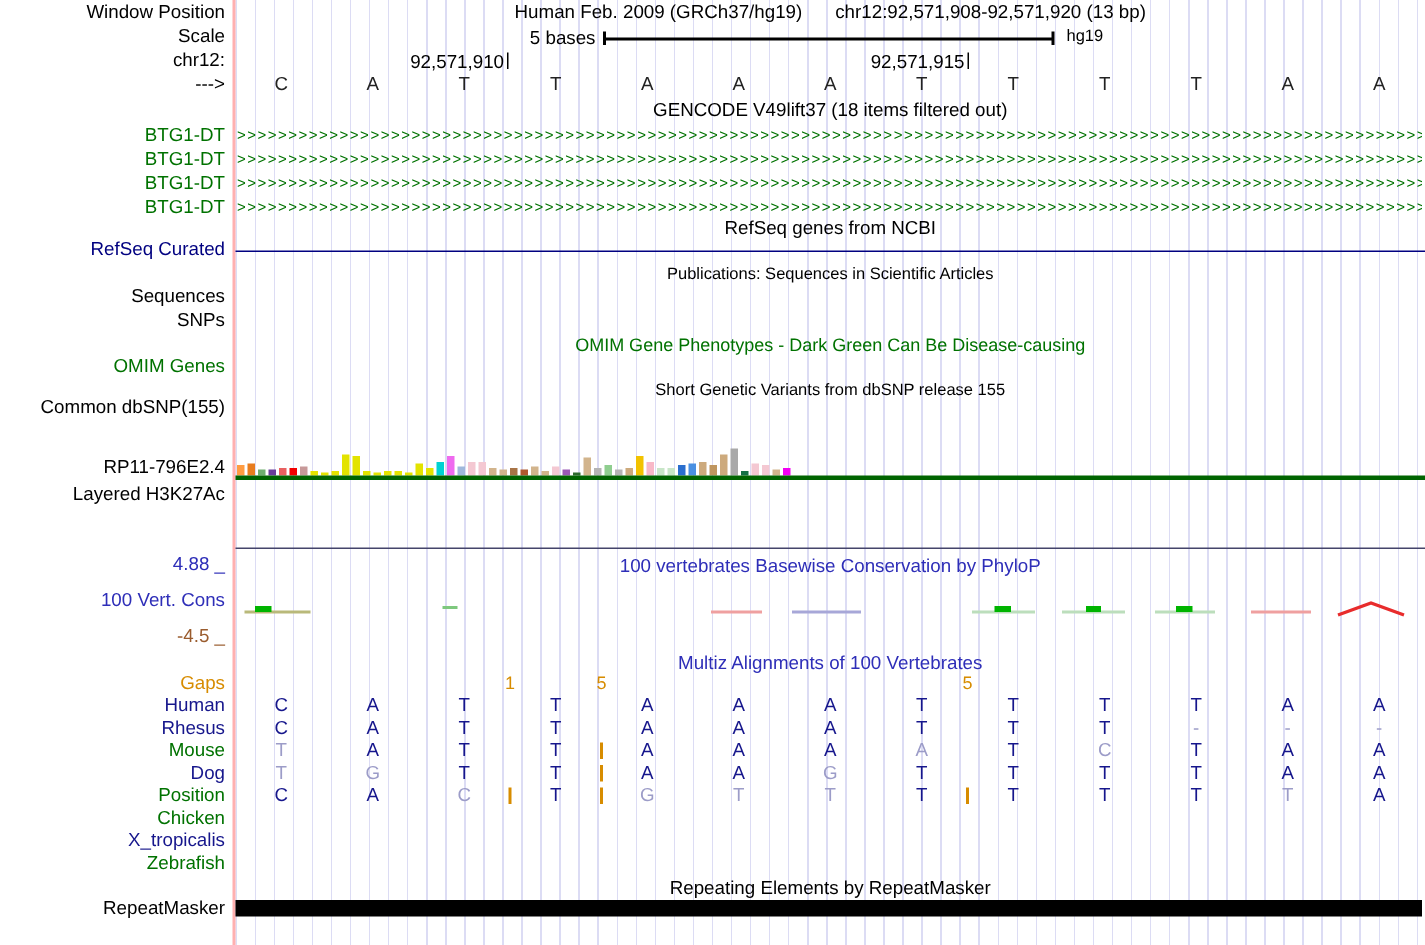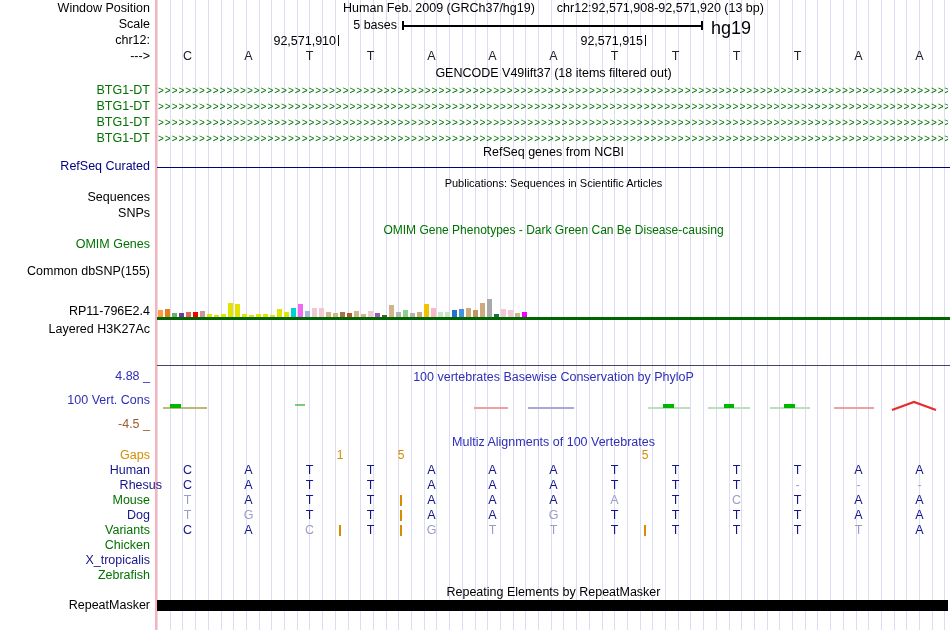--- a/index.html
+++ b/index.html
@@ -45,21 +45,21 @@
   <div class="sep"></div>
 
   <div class="lbl" style="top:2px">Window Position</div>
   <div class="ctr" style="top:2px"><span>Human Feb. 2009 (GRCh37/hg19)</span><span style="display:inline-block;width:22px"></span><span>chr12:92,571,908-92,571,920 (13 bp)</span></div>
 
   <div class="lbl" style="top:18px">Scale</div>
   <div class="abs" style="top:18px;left:302px;width:95px;text-align:right;font-size:12.5px">5 bases</div>
   <div class="scaleline" style="top:25px;left:402px;width:300px"></div>
   <div class="scalecap" style="top:21px;left:402px"></div>
   <div class="scalecap" style="top:21px;left:701px"></div>
-  <div class="abs" style="top:18px;left:711px;font-size:18px">hg19</div>
+  <div class="abs" style="top:18px;left:711px;font-size:11px">hg19</div>
 
   <div class="lbl" style="top:34px">chr12:</div>
   <div class="abs" style="top:34px;left:220px;width:116px;text-align:right;font-size:12.5px">92,571,910</div>
   <div class="tick" style="top:35px;left:338px"></div>
   <div class="abs" style="top:34px;left:527px;width:116px;text-align:right;font-size:12.5px">92,571,915</div>
   <div class="tick" style="top:35px;left:645px"></div>
 
   <div class="lbl" style="top:50px">---&gt;</div>
   <div id="seq-letters">
       <div class="base" style="left: 157px; top: 50px;">C</div>
@@ -93,20 +93,21 @@
   <div class="lbl navy" style="top:160px">RefSeq Curated</div>
   <div class="hline-navy" style="top:167px"></div>
 
   <div class="ctr small" style="top:177px">Publications: Sequences in Scientific Articles</div>
   <div class="lbl" style="top:191px">Sequences</div>
   <div class="lbl" style="top:207px">SNPs</div>
 
   <div class="ctr green" style="top:224px;font-size:12px">OMIM Gene Phenotypes - Dark Green Can Be Disease-causing</div>
   <div class="lbl green" style="top:238px">OMIM Genes</div>
 
+  <div class="ctr small" style="top:254px">Short Genetic Variants from dbSNP release 155</div>
   <div class="lbl" style="top:265px">Common dbSNP(155)</div>
 
   <div class="lbl" style="top:305px">RP11-796E2.4</div>
   <div id="gtex-bars">
       <div class="bar" style="left: 158px; top: 310px; height: 7px; background: rgb(255, 156, 66);"></div>
       <div class="bar" style="left: 165px; top: 309px; height: 8px; background: rgb(232, 125, 30);"></div>
       <div class="bar" style="left: 172px; top: 313px; height: 4px; background: rgb(111, 174, 111);"></div>
       <div class="bar" style="left: 179px; top: 313px; height: 4px; background: rgb(106, 61, 154);"></div>
       <div class="bar" style="left: 186px; top: 312px; height: 5px; background: rgb(232, 96, 96);"></div>
       <div class="bar" style="left: 193px; top: 312px; height: 5px; background: rgb(242, 0, 0);"></div>
@@ -200,21 +201,21 @@
       <div class="mzcell mzdark" style="left: 340px; top: 464px;">T</div>
       <div class="mzcell mzdark" style="left: 401px; top: 464px;">A</div>
       <div class="mzcell mzdark" style="left: 462px; top: 464px;">A</div>
       <div class="mzcell mzdark" style="left: 523px; top: 464px;">A</div>
       <div class="mzcell mzdark" style="left: 584px; top: 464px;">T</div>
       <div class="mzcell mzdark" style="left: 645px; top: 464px;">T</div>
       <div class="mzcell mzdark" style="left: 706px; top: 464px;">T</div>
       <div class="mzcell mzdark" style="left: 767px; top: 464px;">T</div>
       <div class="mzcell mzdark" style="left: 828px; top: 464px;">A</div>
       <div class="mzcell mzdark" style="left: 889px; top: 464px;">A</div>
-      <div class="lbl" style="top: 479px; color: rgb(22, 22, 140); padding-left: 12px;">Rhesus</div>
+      <div class="lbl" style="top: 479px; color: rgb(22, 22, 140);">Rhesus</div>
       <div class="mzcell mzdark" style="left: 157px; top: 479px;">C</div>
       <div class="mzcell mzdark" style="left: 218px; top: 479px;">A</div>
       <div class="mzcell mzdark" style="left: 279px; top: 479px;">T</div>
       <div class="mzcell mzdark" style="left: 340px; top: 479px;">T</div>
       <div class="mzcell mzdark" style="left: 401px; top: 479px;">A</div>
       <div class="mzcell mzdark" style="left: 462px; top: 479px;">A</div>
       <div class="mzcell mzdark" style="left: 523px; top: 479px;">A</div>
       <div class="mzcell mzdark" style="left: 584px; top: 479px;">T</div>
       <div class="mzcell mzdark" style="left: 645px; top: 479px;">T</div>
       <div class="mzcell mzdark" style="left: 706px; top: 479px;">T</div>
@@ -244,21 +245,21 @@
       <div class="mzcell mzdark" style="left: 401px; top: 509px;">A</div>
       <div class="mzcell mzdark" style="left: 462px; top: 509px;">A</div>
       <div class="mzcell mzlight" style="left: 523px; top: 509px;">G</div>
       <div class="mzcell mzdark" style="left: 584px; top: 509px;">T</div>
       <div class="mzcell mzdark" style="left: 645px; top: 509px;">T</div>
       <div class="mzcell mzdark" style="left: 706px; top: 509px;">T</div>
       <div class="mzcell mzdark" style="left: 767px; top: 509px;">T</div>
       <div class="mzcell mzdark" style="left: 828px; top: 509px;">A</div>
       <div class="mzcell mzdark" style="left: 889px; top: 509px;">A</div>
       <div class="insertbar" style="left: 400px; top: 510px;"></div>
-      <div class="lbl" style="top: 524px; color: rgb(0, 114, 0);">Variants</div>
+      <div class="lbl" style="top: 524px; color: rgb(0, 114, 0);">Position</div>
       <div class="mzcell mzdark" style="left: 157px; top: 524px;">C</div>
       <div class="mzcell mzdark" style="left: 218px; top: 524px;">A</div>
       <div class="mzcell mzlight" style="left: 279px; top: 524px;">C</div>
       <div class="mzcell mzdark" style="left: 340px; top: 524px;">T</div>
       <div class="mzcell mzlight" style="left: 401px; top: 524px;">G</div>
       <div class="mzcell mzlight" style="left: 462px; top: 524px;">T</div>
       <div class="mzcell mzlight" style="left: 523px; top: 524px;">T</div>
       <div class="mzcell mzdark" style="left: 584px; top: 524px;">T</div>
       <div class="mzcell mzdark" style="left: 645px; top: 524px;">T</div>
       <div class="mzcell mzdark" style="left: 706px; top: 524px;">T</div>

